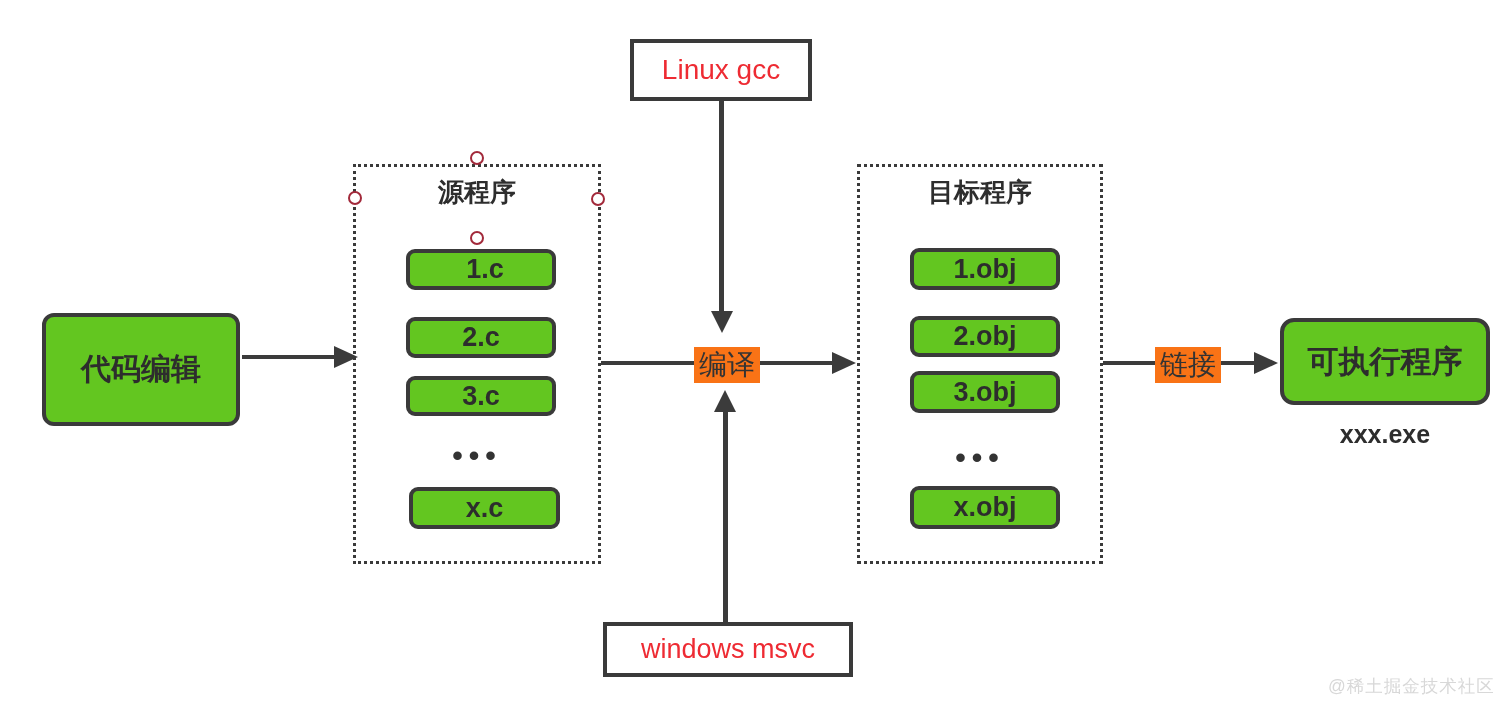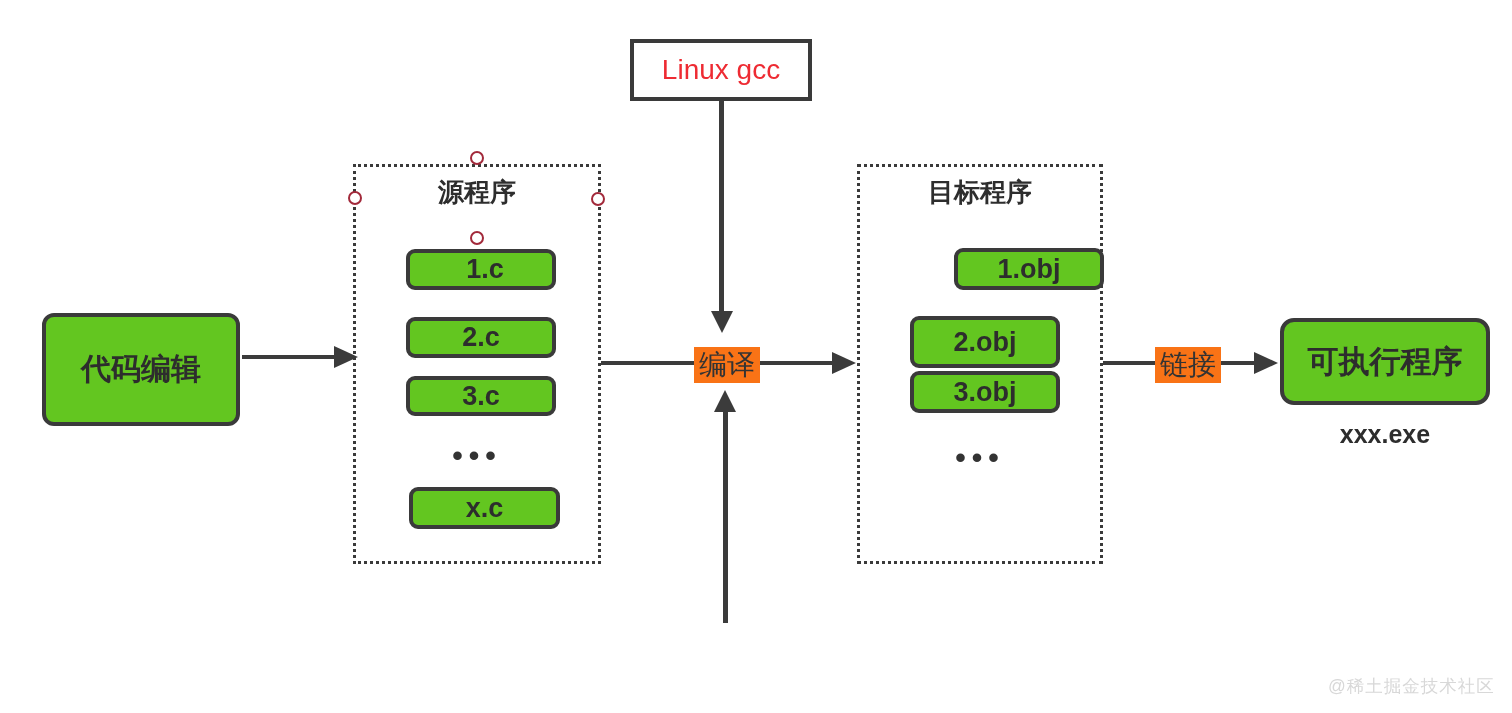--- a/index.html
+++ b/index.html
@@ -79,22 +79,22 @@
 
   .c-source{left:353px;top:164px;width:248px;height:400px;}
   .c-object{left:857px;top:164px;width:246px;height:400px;}
 
   .src-1{left:50px;top:82px;width:150px;height:41px;padding-left:8px;}
   .src-2{left:50px;top:150px;width:150px;height:41px;}
   .src-3{left:50px;top:209px;width:150px;height:40px;}
   .src-dots{top:272px;}
   .src-x{left:53px;top:320px;width:151px;height:42px;}
 
-  .obj-1{left:50px;top:81px;width:150px;height:42px;margin-left:44px;}
-  .obj-2{left:50px;top:149px;width:150px;height:52px;}
+  .obj-1{left:50px;top:81px;width:150px;height:42px;}
+  .obj-2{left:50px;top:149px;width:150px;height:41px;}
   .obj-3{left:50px;top:204px;width:150px;height:42px;}
   .obj-dots{top:274px;}
   .obj-x{left:50px;top:319px;width:150px;height:43px;}
 
   .a1-line{left:242px;top:355px;width:94px;}
   .a1-head{left:334px;top:346px;}
 
   .a2-shaft{left:719px;top:101px;height:212px;}
   .a2-head{left:711px;top:311px;}
 
@@ -156,27 +156,31 @@
   <div class="vline a2-shaft"></div>
   <div class="head-down a2-head"></div>
 
   <div class="hline a3-line"></div>
   <div class="head-right a3-head"></div>
   <div class="edge-label lbl-compile">编译</div>
 
   <div class="head-up a4-head"></div>
   <div class="vline a4-shaft"></div>
 
+  <div class="toolbox n-msvc">
+    <span>windows msvc</span>
+  </div>
 
   <div class="dotted c-object">
     <div class="ctitle">目标程序</div>
     <div class="filebox obj-1">1.obj</div>
     <div class="filebox obj-2">2.obj</div>
     <div class="filebox obj-3">3.obj</div>
     <div class="dots obj-dots">•••</div>
+    <div class="filebox obj-x">x.obj</div>
   </div>
 
   <div class="hline a5-line"></div>
   <div class="head-right a5-head"></div>
   <div class="edge-label lbl-link">链接</div>
 
   <div class="gnode n-exec">
     <span>可执行程序</span>
   </div>
   <div class="exec-caption">xxx.exe</div>

